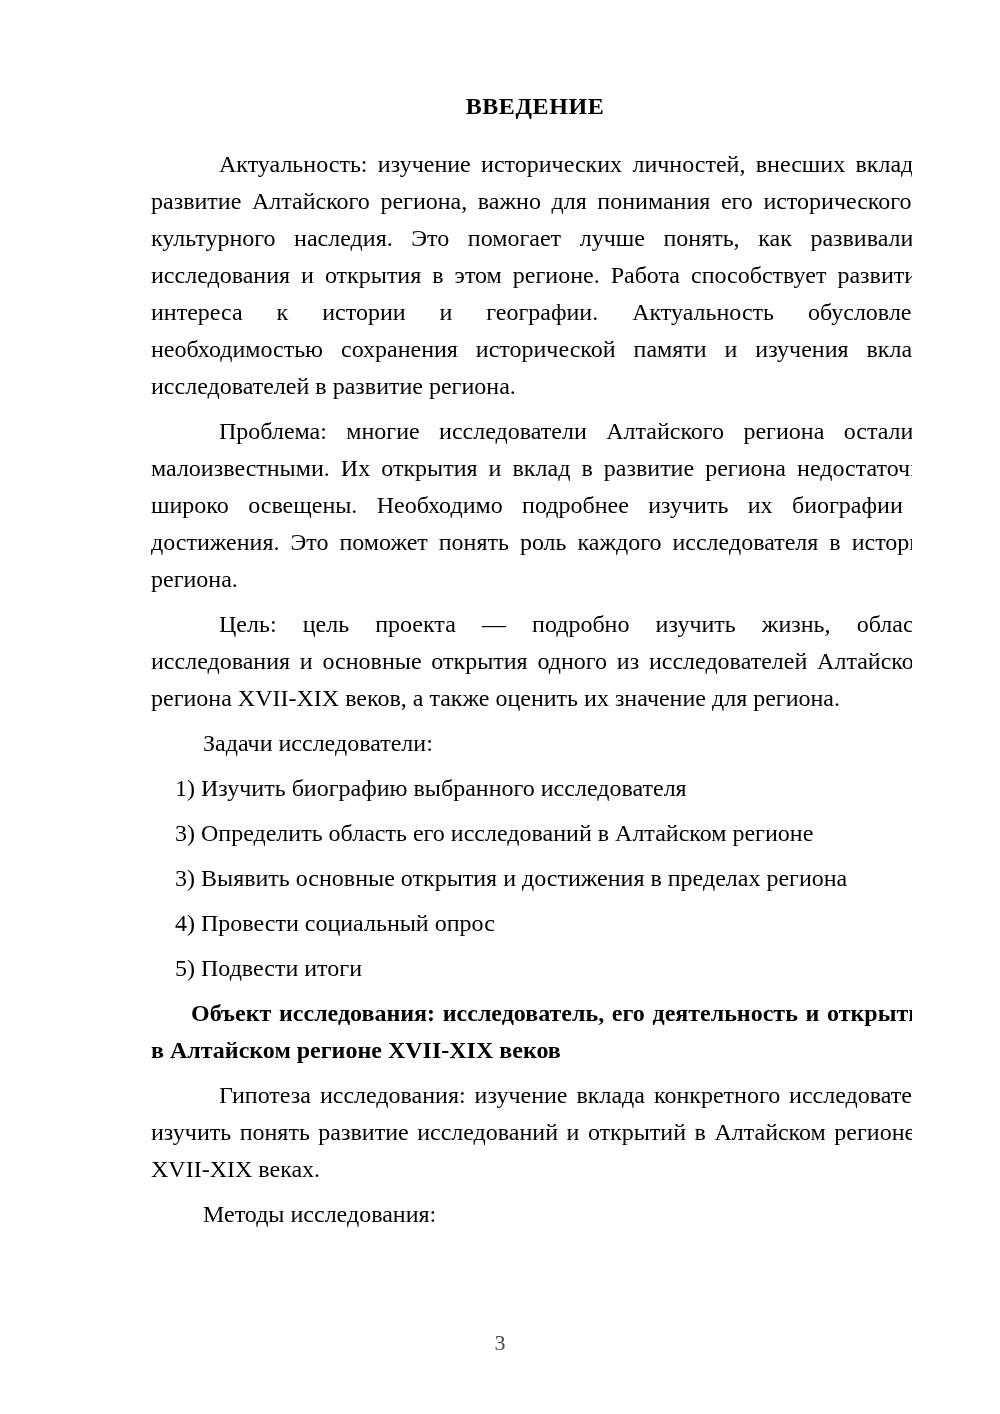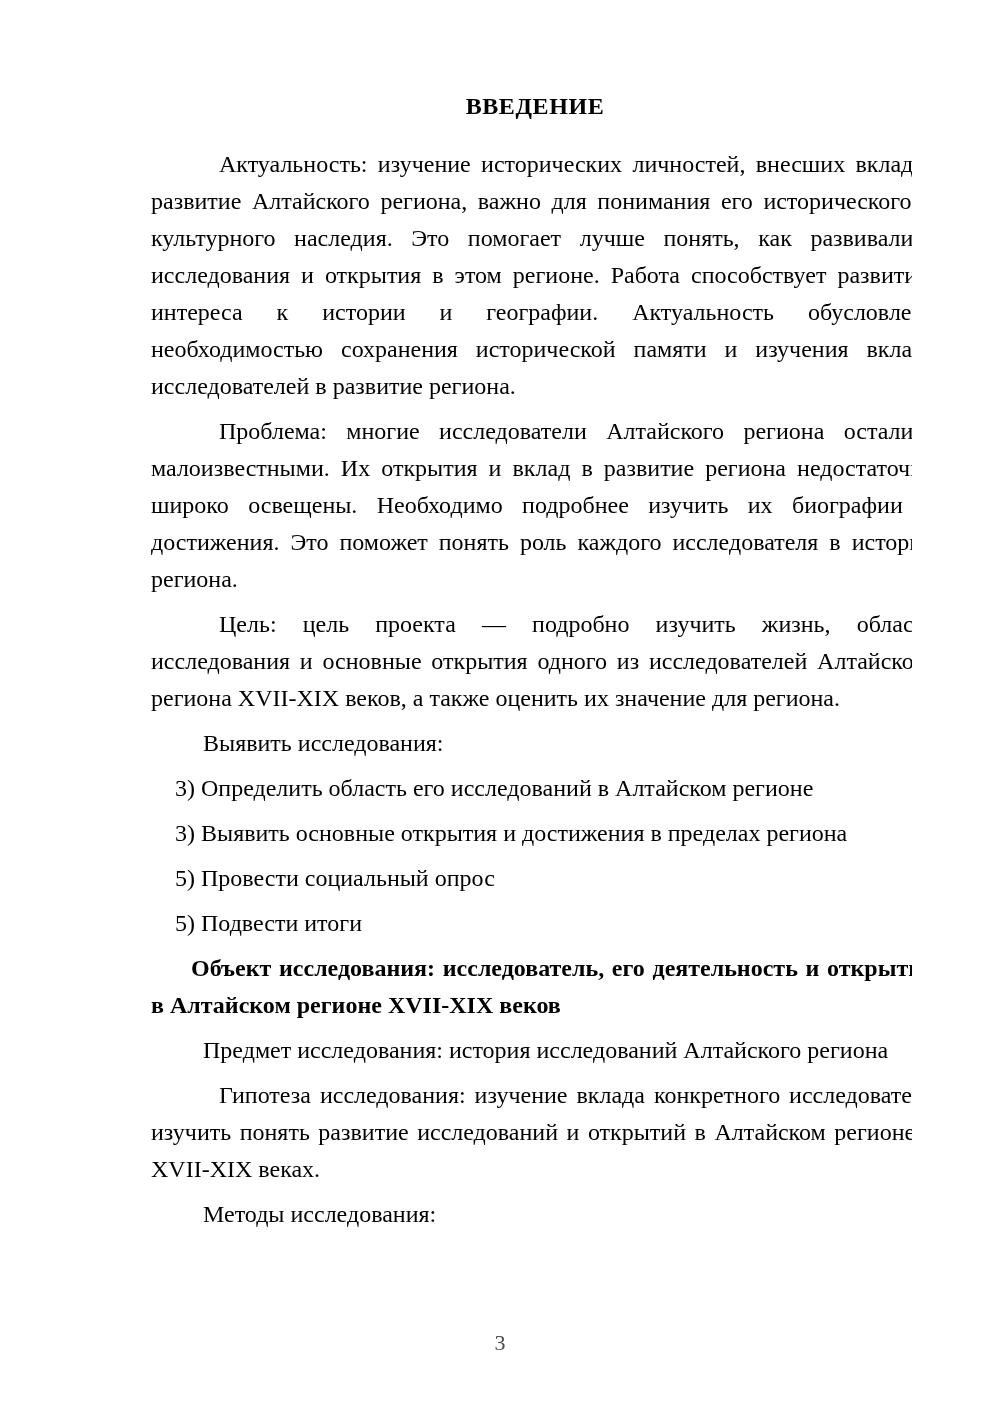--- a/index.html
+++ b/index.html
@@ -99,32 +99,32 @@
   <div class="content">
 
     <h1 class="doc-title">ВВЕДЕНИЕ</h1>
 
     <p class="body-par">Актуальность: изучение исторических личностей, внесших вклад в развитие Алтайского региона, важно для понимания его исторического и культурного наследия. Это помогает лучше понять, как развивались исследования и открытия в этом регионе. Работа способствует развитию интереса к истории и географии. Актуальность обусловлена необходимостью сохранения исторической памяти и изучения вклада исследователей в развитие региона.</p>
 
     <p class="body-par">Проблема: многие исследователи Алтайского региона остались малоизвестными. Их открытия и вклад в развитие региона недостаточно широко освещены. Необходимо подробнее изучить их биографии и достижения. Это поможет понять роль каждого исследователя в истории региона.</p>
 
     <p class="body-par">Цель: цель проекта — подробно изучить жизнь, область исследования и основные открытия одного из исследователей Алтайского региона XVII-XIX веков, а также оценить их значение для региона.</p>
 
-    <p class="lead-line">Выявить исследования:</p>
+    <p class="lead-line">Задачи исследователи:</p>
 
     <ol class="task-list">
+      <li>1) Изучить биографию выбранного исследователя</li>
       <li>3) Определить область его исследований в Алтайском регионе</li>
       <li>3) Выявить основные открытия и достижения в пределах региона</li>
-      <li>5) Провести социальный опрос</li>
+      <li>4) Провести социальный опрос</li>
       <li>5) Подвести итоги</li>
     </ol>
 
     <p class="body-par tight-indent">Объект исследования: исследователь, его деятельность и открытия в Алтайском регионе XVII-XIX веков</p>
 
-    <p class="lead-line">Предмет исследования: история исследований Алтайского региона</p>
 
     <p class="body-par">Гипотеза исследования: изучение вклада конкретного исследователя изучить понять развитие исследований и открытий в Алтайском регионе в XVII-XIX веках.</p>
 
     <p class="lead-line">Методы исследования:</p>
 
   </div>
 
   <div class="page-number">3</div>
 
 </div>

